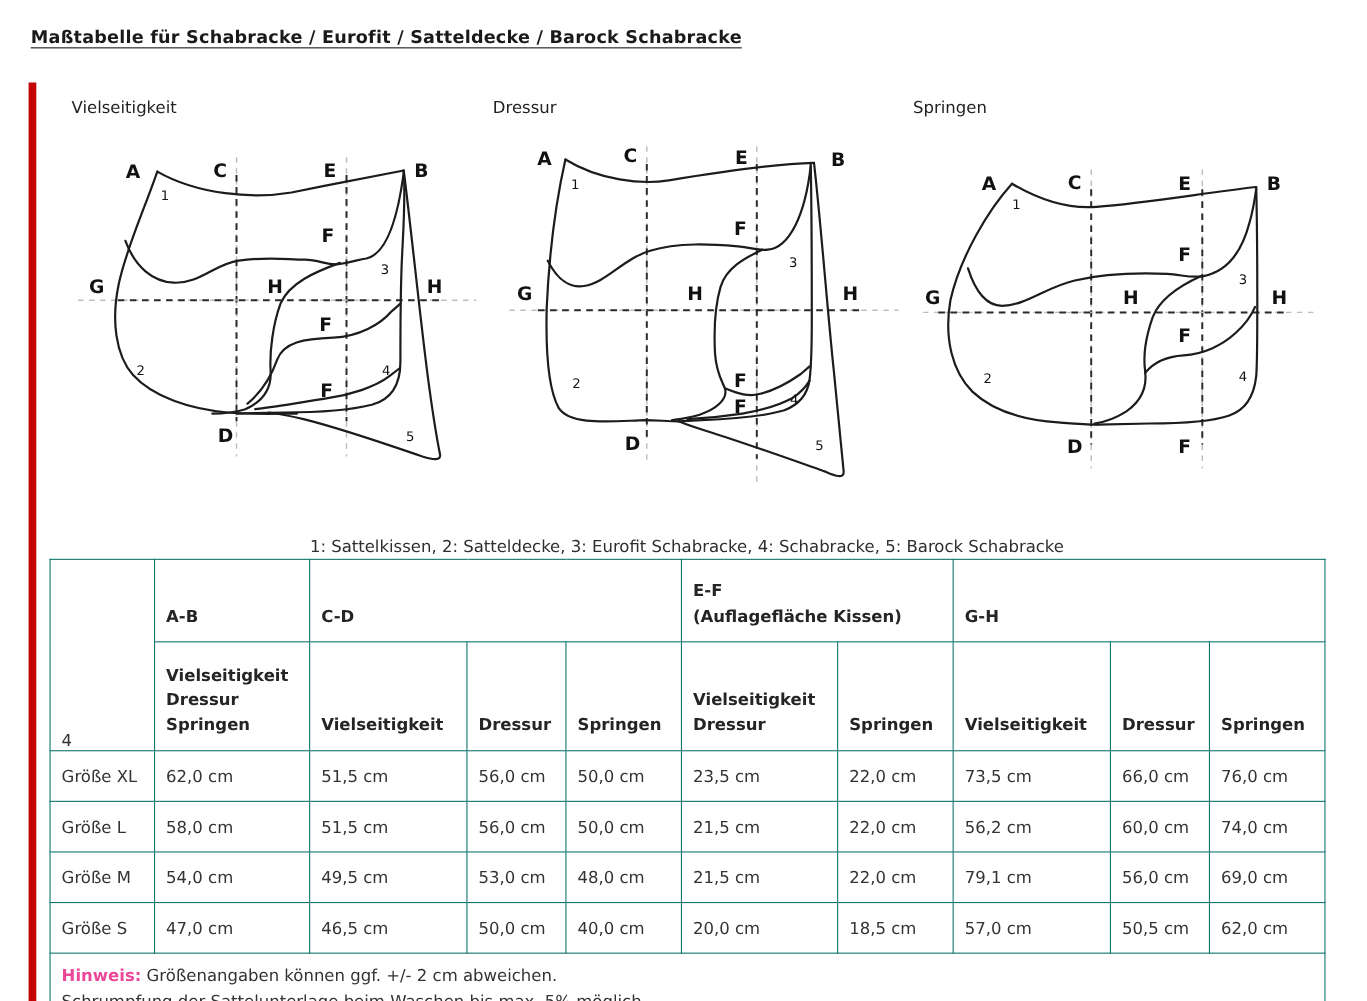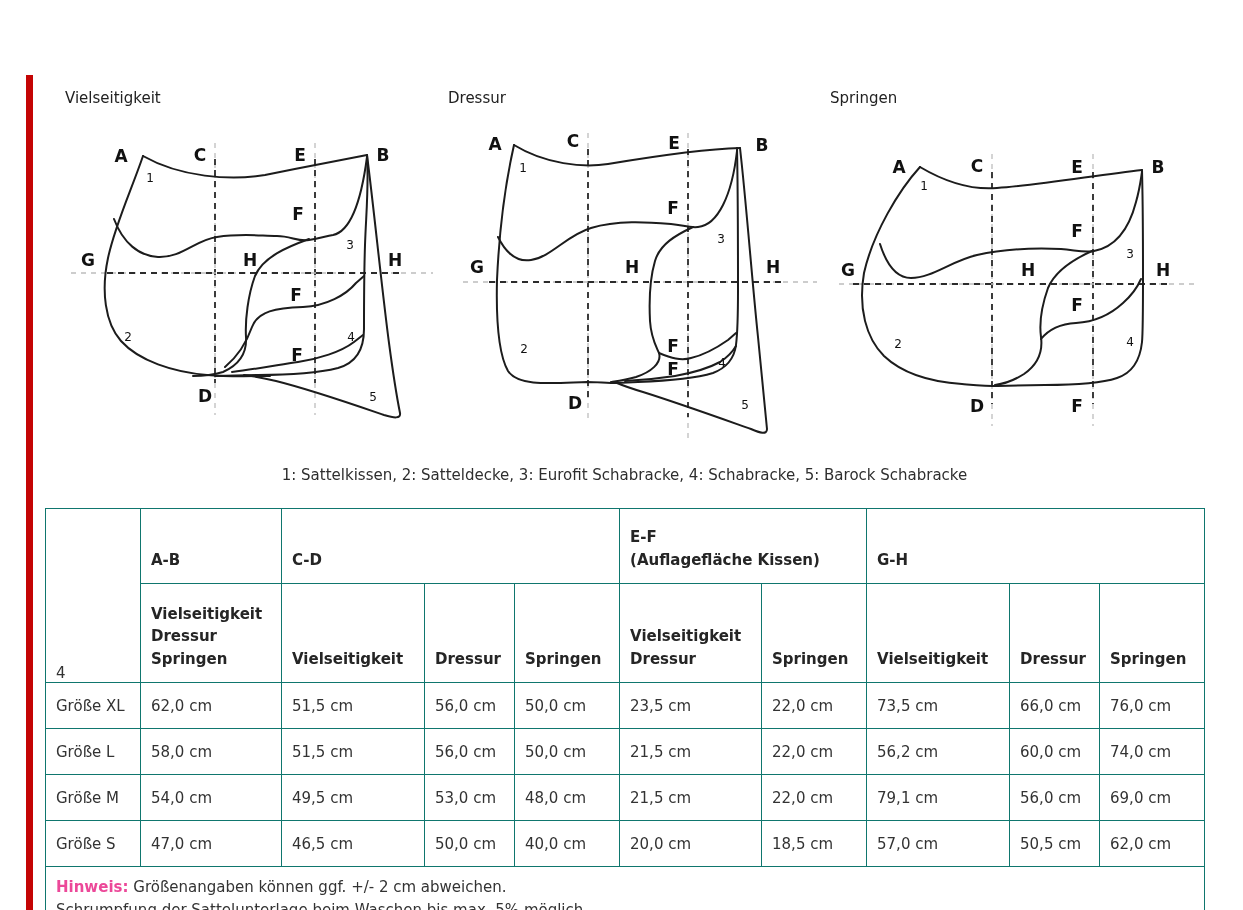--- a/index.html
+++ b/index.html
@@ -10,40 +10,41 @@
   .accent-bar{position:absolute;left:26px;top:75px;width:7px;height:835px;background:#c40404;}
   .diagram-label{position:absolute;top:89px;font-size:15px;color:#222;}
   .dl-1{left:65px;} .dl-2{left:448px;} .dl-3{left:830px;}
   .diagram{position:absolute;}
   .d1{left:55px;top:115px;} .d2{left:445px;top:115px;} .d3{left:835px;top:118px;}
   svg path{fill:none;stroke:#1c1c1c;stroke-width:2;stroke-linecap:round;stroke-linejoin:round;}
   svg .dash-light{stroke:#bdbdbd;stroke-width:1.3;stroke-dasharray:5 5;}
   svg .dash-dark{stroke:#2b2b2b;stroke-width:1.8;stroke-dasharray:6 5;}
   svg text{fill:#111;font-family:"DejaVu Sans","Liberation Sans",sans-serif;font-weight:bold;}
   svg text.ltr{font-size:17px;} svg text.num{font-size:12px;font-weight:normal;}
-  .caption{position:absolute;left:45px;top:466px;width:1159px;text-align:center;
+  .caption{position:absolute;left:45px;top:488px;width:1159px;text-align:center;
         font-size:15px;color:#2e2e2e;}
   table.sizes{position:absolute;left:45px;top:508px;width:1159px;border-collapse:collapse;
         table-layout:fixed;font-size:15px;color:#333;background:#fff;}
   table.sizes th,table.sizes td{border:1px solid #0f766e;padding:0 10px;text-align:left;
         font-weight:normal;overflow:hidden;}
   table.sizes th{font-weight:bold;color:#252525;vertical-align:bottom;
         padding-bottom:12px;padding-top:8px;line-height:1.5;}
   th.multiline,td.multiline{white-space:pre-line;}
   td.corner{vertical-align:bottom;padding-bottom:12px;font-weight:normal;color:#333;}
   tr.hr1 th{height:54px;} tr.hr2 th{height:78px;}
   tr.data td{height:45px;vertical-align:middle;}
   tr.note-row td{padding:9px 10px 10px 10px;line-height:1.5;vertical-align:top;height:56px;}
   .note-bold{font-weight:bold;color:#ec4899;}
 </style>
 </head>
 <body>
 
 <div class="page">
 
+  <h1 class="page-title">Maßtabelle für Schabracke / Eurofit / Satteldecke / Barock Schabracke</h1>
   <div class="accent-bar"></div>
 
   <div class="diagram-label dl-1">Vielseitigkeit</div>
   <div class="diagram-label dl-2">Dressur</div>
   <div class="diagram-label dl-3">Springen</div>
 
   <svg class="diagram d1" width="390" height="345" viewBox="0 0 390 345">
     <line class="dash-light" x1="160" y1="28" x2="160" y2="300"></line>
     <line class="dash-dark" x1="160" y1="44" x2="160" y2="268"></line>
     <line class="dash-light" x1="260" y1="28" x2="260" y2="300"></line>

